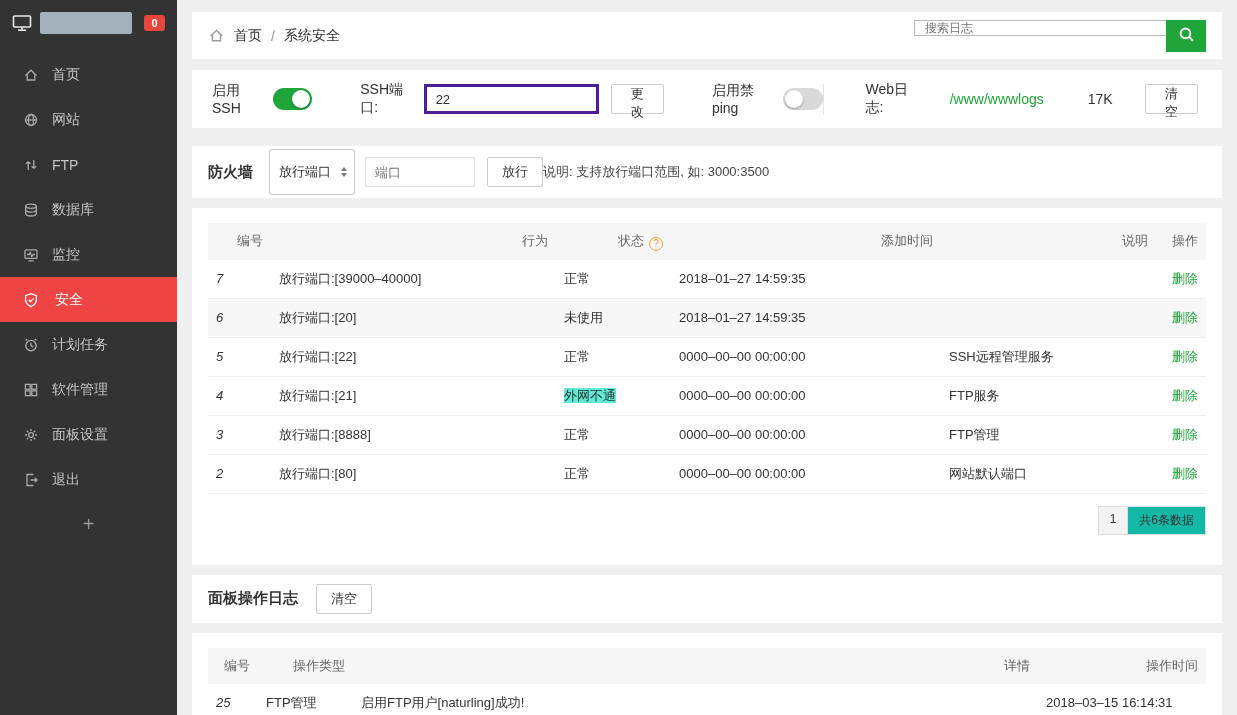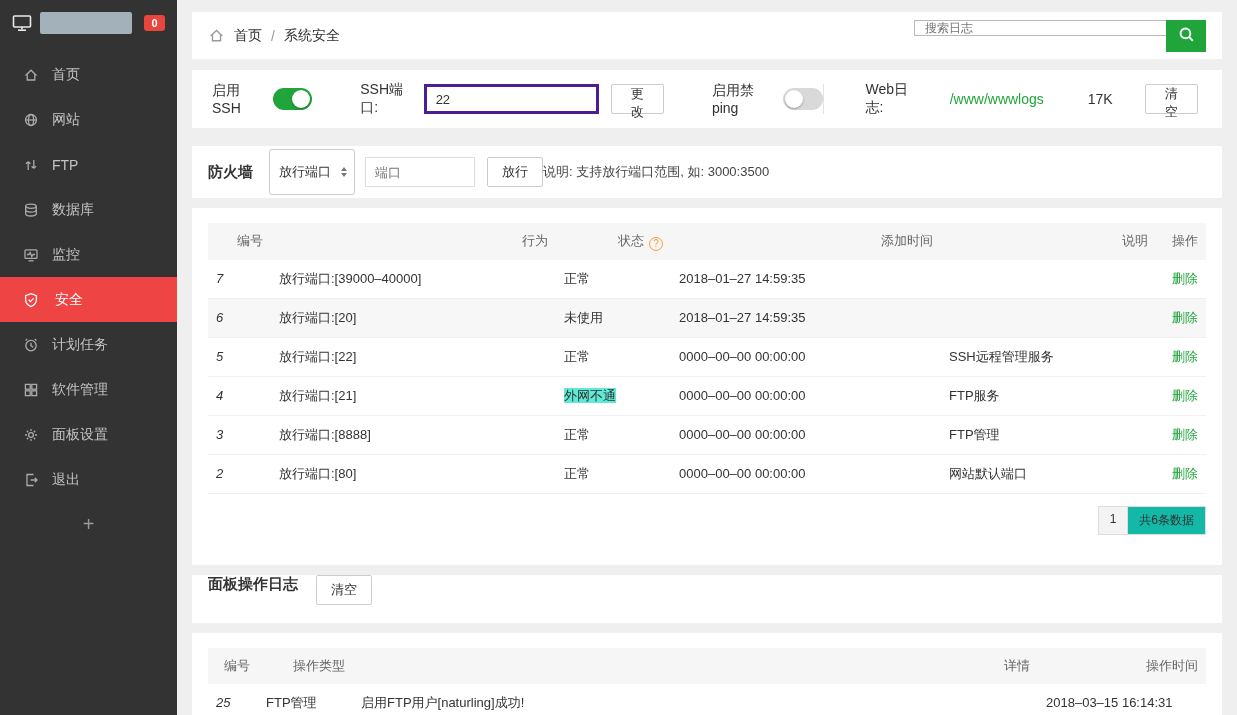--- a/index.html
+++ b/index.html
@@ -91,21 +91,21 @@
   .status-text.selected { background:#5eead4; }
   .q-icon { display:inline-flex; width:14px; height:14px; border:1px solid #f6a033; border-radius:50%;
             color:#f6a033; font-size:10px; align-items:center; justify-content:center;
             margin-left:5px; vertical-align:-2px; cursor:pointer; }
 
   .pagination { display:flex; justify-content:flex-end; margin-top:12px; }
   .page-btn { border:1px solid #ddd; background:#f3f3f3; padding:5px 11px; font-size:12px; color:#333; cursor:pointer; }
   .page-info { border:1px solid #ddd; margin-left:-1px; background:#14b8a6; padding:5px 11px; font-size:12px; color:#333; }
 
   
-  .logs-header { height:48px; display:flex; padding:0 16px; margin-bottom:10px; }
+  .logs-header { height:48px; display:flex; align-items:center; padding:0 16px; margin-bottom:10px; }
   .logs-clear { margin-left:18px; }
   .logs-table-card { padding:15px 16px; height:300px; }
 </style>
 </head>
 <body>
 
 <div class="sidebar">
   <div class="logo-row">
     <span class="logo-icon">
       <svg width="20" height="18" viewBox="0 0 20 18" fill="none" stroke="currentColor" stroke-width="1.6">

